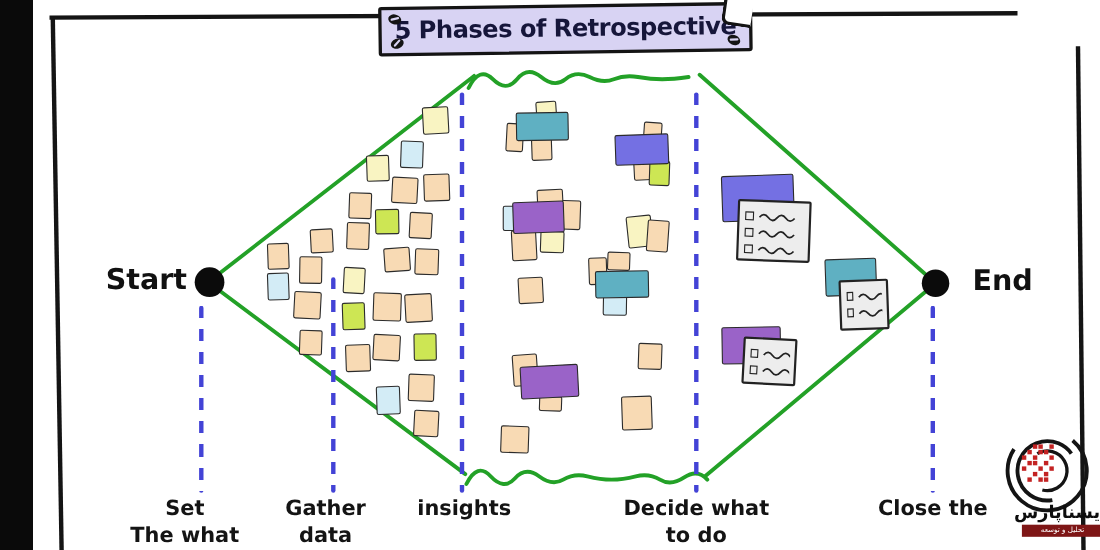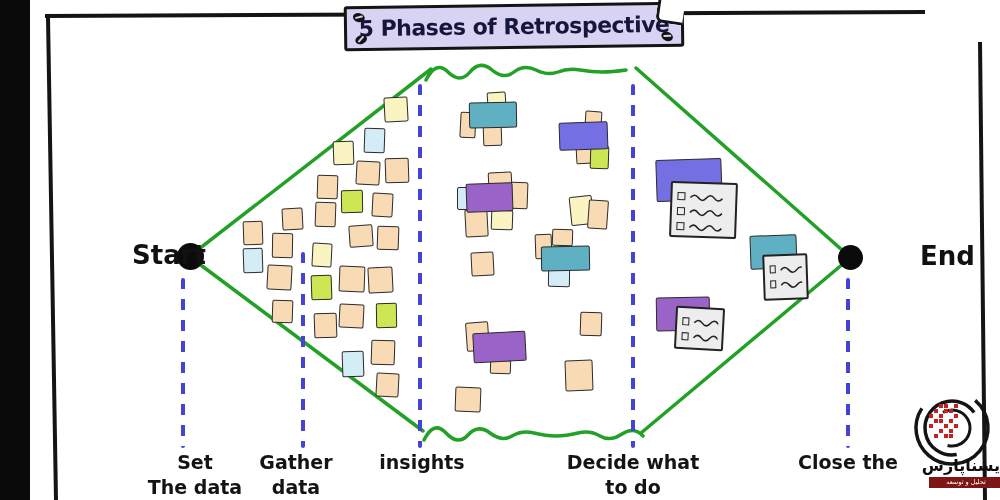--- a/index.html
+++ b/index.html
@@ -12,21 +12,21 @@
   .note{position:absolute;border:1.6px solid #2b2b2b;border-radius:2px;box-sizing:border-box;}
   .checkcard{position:absolute;background:#ededed;border:2px solid #222;border-radius:2px;
              box-sizing:border-box;padding:5px 4px 0 5px;}
   .crow{display:flex;align-items:center;gap:4px;height:15px;}
   .cbox{display:inline-block;width:8px;height:8px;border:1.8px solid #222;background:#ededed;box-sizing:border-box;}
   .dash{position:absolute;width:4px;border-radius:2px;
         background:repeating-linear-gradient(180deg,#4343d6 0 11px,rgba(0,0,0,0) 11px 21px);}
   .dot{position:absolute;background:#0b0b0b;border-radius:50%;z-index:5;}
   #start-dot{left:177px;top:243px;width:27px;height:27px;}
   #end-dot{left:838px;top:245px;width:25px;height:25px;}
-  .endpoint-label{position:absolute;z-index:5;font-weight:bold;font-size:26px;color:#111;margin-left:36px;}
+  .endpoint-label{position:absolute;z-index:5;font-weight:bold;font-size:26px;color:#111;}
   #start-label{left:96px;top:240px;width:74px;text-align:right;}
   #end-label{left:884px;top:241px;}
   #banner{position:absolute;left:344px;top:4px;width:340px;height:45px;background:#d8d3f3;
           border:3px solid #141414;border-radius:3px;z-index:6;transform:rotate(-0.8deg);
           display:flex;align-items:center;justify-content:center;box-sizing:border-box;}
   #banner h1{margin:0;font-size:22px;font-weight:bold;color:#16163a;letter-spacing:-0.5px;}
   .screw{position:absolute;width:12px;height:9px;background:#141414;border-radius:50%;}
   .screw::after{content:"";position:absolute;left:2px;top:3px;width:8px;height:2px;background:#d8d3f3;
                 transform:rotate(-28deg);border-radius:1px;}
   .s1{left:6px;top:4px;transform:rotate(15deg);}
@@ -221,23 +221,23 @@
         <span style="left: 10px; top: 25px;"></span>
         <span style="left: 20px; top: 25px;"></span>
         <span style="left: 5px; top: 30px;"></span>
         <span style="left: 15px; top: 30px;"></span>
         <span style="left: 20px; top: 30px;"></span>
       </div>
     <div id="logo-name">یسناپارس</div>
     <div id="logo-ribbon">تحلیل و توسعه</div>
   </div>
 
-<div class="plabel" style="left: 120px; text-align: center;">
+<div class="plabel" style="left: 93px; text-align: center;">
       <div>Set</div>
-      <div>The data</div>
+      <div>The what</div>
     </div>
     <div class="plabel" style="left: 221px;">
       <div>Gather</div>
       <div>data</div>
     </div>
     <div class="plabel" style="left: 347px;">
       <div>insights</div>
     </div>
     <div class="plabel" style="left: 558px;">
       <div>Decide what</div>

